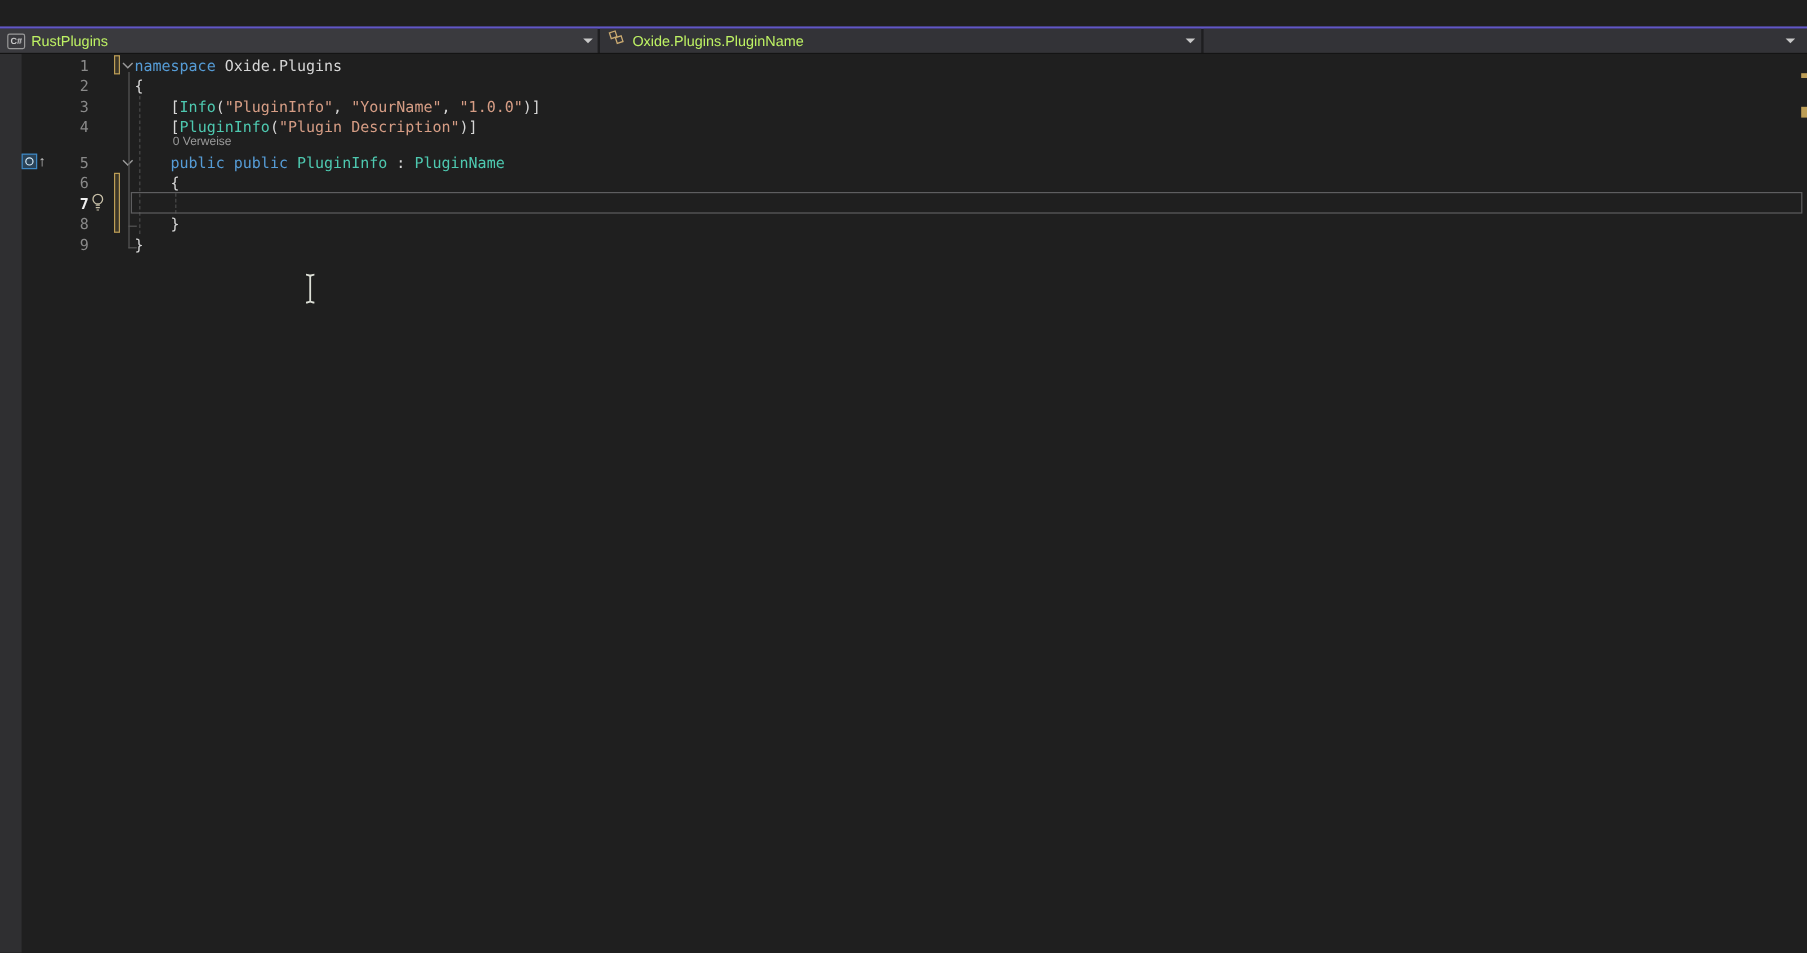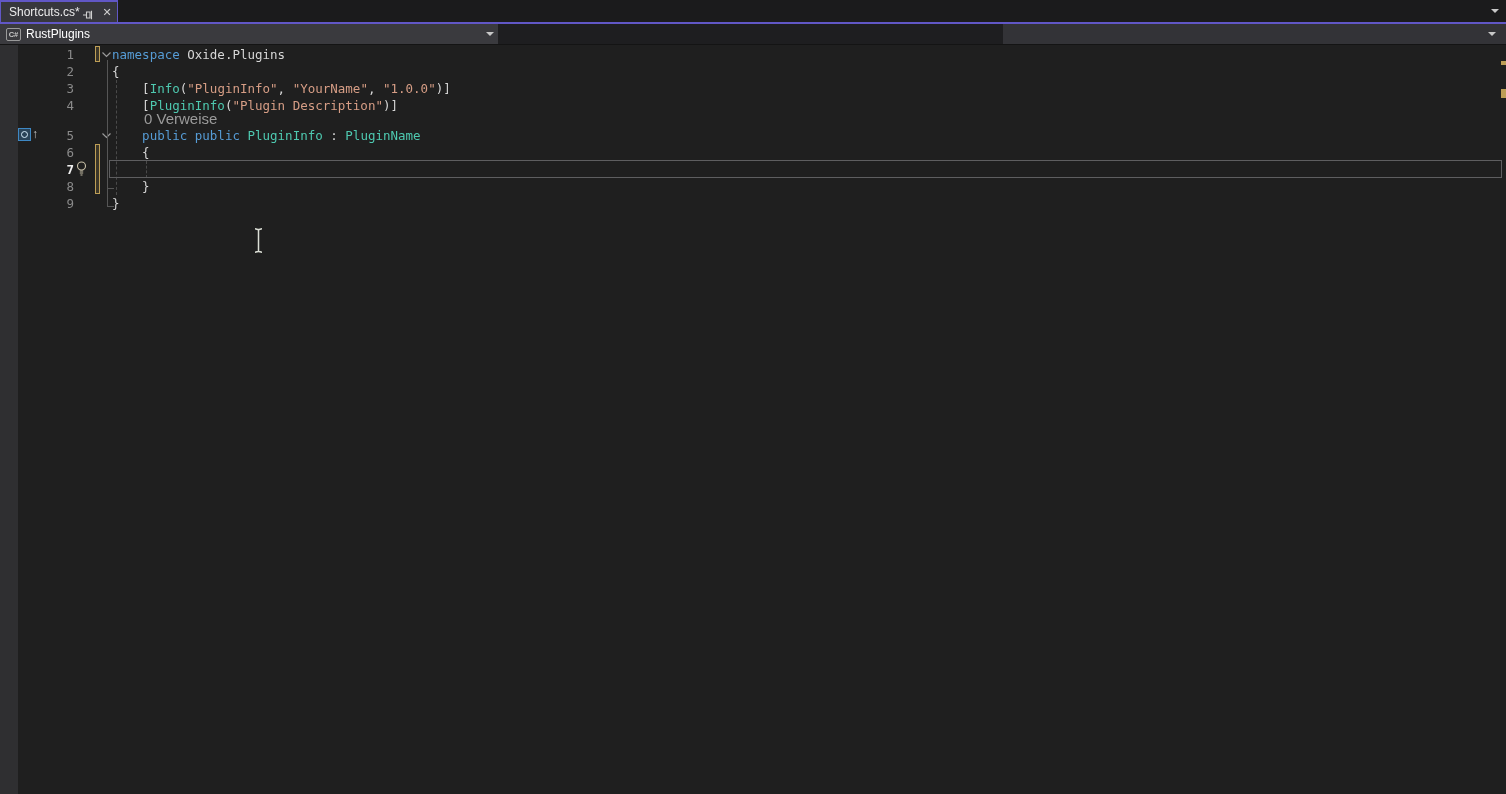--- a/index.html
+++ b/index.html
@@ -19,38 +19,38 @@
   .dd-arrow { width:0; height:0; border-left:4px solid transparent;
               border-right:4px solid transparent; border-top:4px solid #C8C8C8; }
   .tabwell-arrow { position:absolute; left:1491px; top:9px; }
   .accent-line { position:absolute; left:0; top:22px; width:1506px; height:2px; background:var(--accent); }
 
   
   .navbar { position:absolute; left:0; top:24px; width:1506px; height:21px;
             background:#1E1E20; border-bottom:1px solid #141414; }
   .combo { position:absolute; top:0; height:20px; display:flex; align-items:center; background:#333337; }
   .combo.first { background:#3A3A3E; }
-  .combo-label { font-size:12px; color:#ffffff; margin-left:5px; white-space:nowrap; }
+  .combo-label { font-size:12px; color:#bef264; margin-left:5px; white-space:nowrap; }
   .combo-arrow { position:absolute; top:8px; }
 
   
   .editor { position:absolute; left:0; top:45px; width:1506px; height:749px; background:#1F1F1F; }
   .glyph-margin { position:absolute; left:0; top:45px; width:18px; height:749px; background:#2F2F31; }
 
   .gutter-num { position:absolute; left:46px; width:28px; height:17px; text-align:right;
                 font-family:"DejaVu Sans Mono", monospace; font-size:12.5px; line-height:17px;
                 color:var(--lnum); }
   .gutter-num.current { color:#EFEFEF; font-weight:bold; }
 
   .code-line { position:absolute; left:112px; height:17px; white-space:pre;
                font-family:"DejaVu Sans Mono", monospace; font-size:12.5px; line-height:17px; }
   .tk-keyword { color:var(--kw); } .tk-type { color:var(--ty);text-align:center; }
   .tk-string { color:var(--st); } .tk-plain { color:var(--pl);margin-top:24px; }
 
-  .codelens { position:absolute; left:144px; top:112px; height:14px; font-size:15px;
+  .codelens { position:absolute; left:144px; top:112px; height:14px; font-size:10px;
               line-height:14px; color:var(--cl); }
 
   .changebar { position:absolute; left:95px; width:5px; border:1px solid var(--gold);
                background:rgba(189,158,86,0.18); }
   .changebar.b1 { top:46px; height:16px; }
   .changebar.b2 { top:144px; height:50px; }
 
   .fold-chevron { position:absolute; left:101px; width:11px; height:8px; }
   .fold-chevron.f1 { top:51px; } .fold-chevron.f5 { top:132px; }
   .outline-vline { position:absolute; left:107px; top:60px; width:1px; height:147px; background:#565656; }
@@ -79,39 +79,39 @@
 
   .csharp-icon { width:15px; height:13px; border:1px solid #9A9A9A; border-radius:2px;
                  margin-left:6px; color:#C9C9C9; font-size:7.5px; font-weight:bold;
                  display:flex; align-items:center; justify-content:center; }
 </style>
 </head>
 <body>
 
 <div id="stage">
 
-  <div class="tabwell">
-    <div class="tab">
-      <span class="tab-label">Shortcuts.cs*</span>
-      <span class="tab-pin">
-        <svg width="12" height="12" viewBox="0 0 12 12">
-          <path d="M1 6 H4 M4.5 3 h3.5 v6 h-3.5 z M9.5 1.8 v8.4" stroke="#CFCFCF" stroke-width="1.1" fill="none"></path>
-        </svg>
-      </span>
-      <span class="tab-close">✕</span>
-    </div>
-    <div class="dd-arrow tabwell-arrow"></div>
-  </div>
   <div class="accent-line"></div>
 
   <div class="navbar">
     <div class="combo first" style="left:0; width:498px;">
       <span class="csharp-icon">C#</span>
       <span class="combo-label">RustPlugins</span>
       <span class="dd-arrow combo-arrow" style="left:486px;"></span>
+    </div>
+    <div class="combo" style="left:500px; width:501px;">
+      <span style="margin-left:6px;">
+        <svg width="16" height="14" viewBox="0 0 16 14">
+          <g stroke="#C9A970" stroke-width="1.1" fill="none">
+            <rect x="2.5" y="1.5" width="5" height="5" transform="rotate(-18 5 4)"></rect>
+            <rect x="7.5" y="5.5" width="5" height="5" transform="rotate(-18 10 8)"></rect>
+          </g>
+        </svg>
+      </span>
+      <span class="combo-label">Oxide.Plugins.PluginName</span>
+      <span class="dd-arrow combo-arrow" style="left:488px;"></span>
     </div>
     <div class="combo" style="left:1003px; width:503px;">
       <span class="combo-label"></span>
       <span class="dd-arrow combo-arrow" style="left:485px;"></span>
     </div>
   </div>
 
   <div class="editor"></div>
   <div class="glyph-margin"></div>
 

